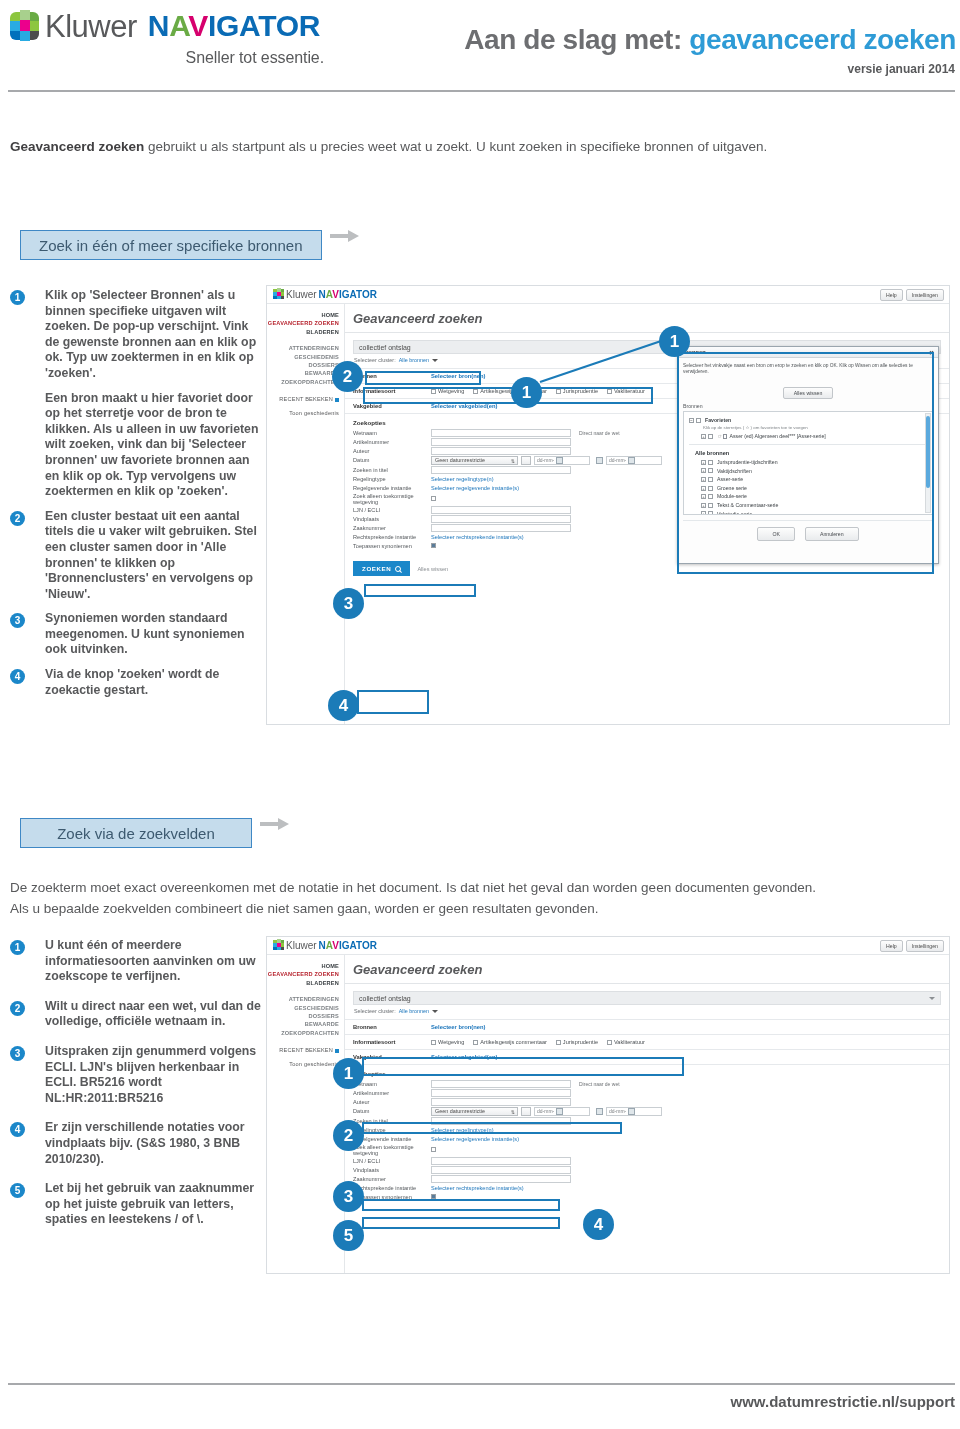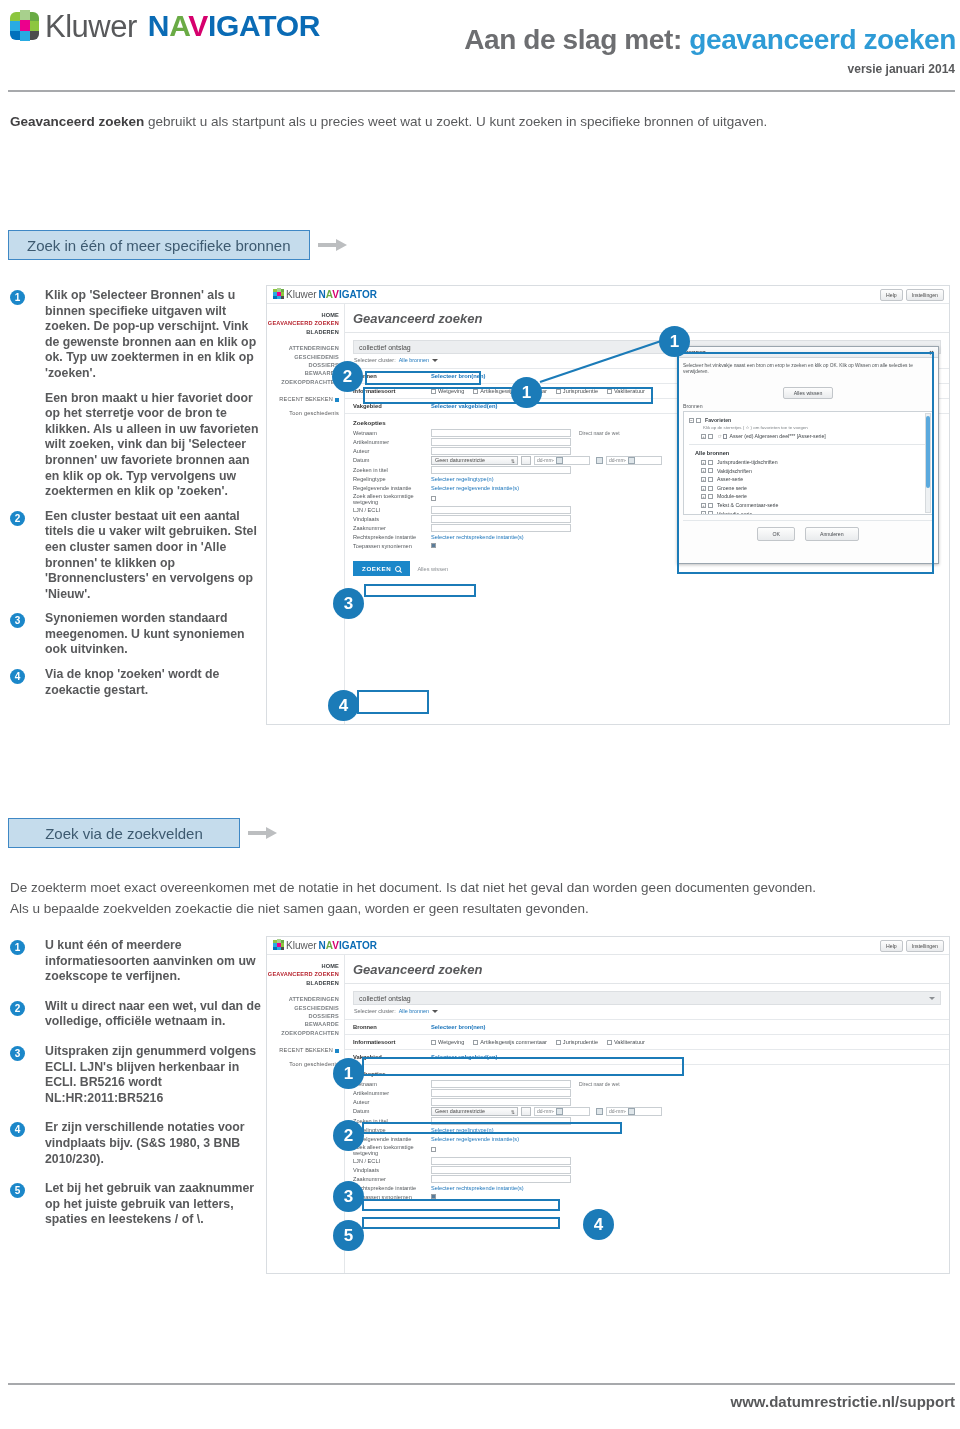--- a/index.html
+++ b/index.html
@@ -27,25 +27,25 @@
   .logo-rest { color:#0a6bb5; }
   .logo-tag { text-align:right; font-size:16px; color:#58595b; margin-top:5px; padding-right:14px; letter-spacing:-0.1px;}
 
   .doc-title { position:absolute; right:4px; top:24px; text-align:right; }
   .doc-title .t1 { font-size:28px; color:#6d6e71; font-weight:bold; letter-spacing:-0.4px; }
   .doc-title .t2 { font-size:28px; color:#2e9bd6; font-weight:bold; letter-spacing:-0.4px; }
   .doc-version { position:absolute; right:5px; top:62px; font-size:12px; color:#58595b; font-weight:bold; }
   .hdr-rule { position:absolute; left:8px; right:5px; top:90px; height:2px; background:#a7a9ac; }
 
   
-  .intro { position:absolute; left:10px; top:111px; width:940px; font-size:13.5px; line-height:21px; color:#58595b; }
+  .intro { position:absolute; left:10px; top:136px; width:940px; font-size:13.5px; line-height:21px; color:#58595b; }
   .intro b { font-weight:bold; color:#414042; }
 
   
-  .banner { position:absolute; display:flex; align-items:center; }
+  .banner { position:absolute; display:flex; align-items:flex-start;margin-left:12px; }
   .banner .box {
     background:#c5dcec; border:1px solid #3f88c5; height:30px;
     display:flex; align-items:center; justify-content:center;
     padding:0 18px; min-width:290px;
   }
   .banner .box span { font-size:15px; color:#3d5a70; }
   .banner .arrow { width:30px; height:12px; position:relative; margin-left:8px; }
   .banner .arrow .bar { position:absolute; left:0; top:4px; width:20px; height:4px; background:#bcbec0; }
   .banner .arrow .tip { position:absolute; left:18px; top:0; width:0; height:0;
     border-top:6px solid transparent; border-bottom:6px solid transparent; border-left:11px solid #bcbec0; }
@@ -178,20 +178,21 @@
         <span class="sq" style="left:2px;top:13px;width:10px;height:10px;background:#29abe2;"></span>
         <span class="sq" style="left:12px;top:12px;width:10px;height:11px;background:#ec008c;"></span>
         <span class="sq" style="left:22px;top:13px;width:9px;height:10px;background:#8dc63f;"></span>
         <span class="sq" style="left:2px;top:23px;width:10px;height:9px;background:#0071bc;border-radius:0 0 0 6px;"></span>
         <span class="sq" style="left:12px;top:23px;width:10px;height:10px;background:#29abe2;"></span>
         <span class="sq" style="left:22px;top:23px;width:9px;height:9px;background:#4d4d4d;border-radius:0 0 6px 0;"></span>
       </div>
       <div class="logo-word-kluwer">Kluwer</div>
       <div class="logo-word-nav"><span class="logo-n">N</span><span class="logo-a">A</span><span class="logo-v">V</span><span class="logo-rest">IGATOR</span></div>
     </div>
+    <div class="logo-tag">Sneller tot essentie.</div>
   </div>
 
   <div class="doc-title">
     <span class="t1">Aan de slag met: </span><span class="t2">geavanceerd zoeken</span>
   </div>
   <div class="doc-version">versie januari 2014</div>
   <div class="hdr-rule"></div>
 </div>
 
 <div class="intro">
@@ -486,21 +487,21 @@
       <span>Zoek via de zoekvelden</span>
     </div>
   <div class="arrow">
       <span class="bar"></span>
       <span class="tip"></span>
     </div>
 </div>
 
 <div class="intro" style="top:877px;">
   <div>De zoekterm moet exact overeenkomen met de notatie in het document. Is dat niet het geval dan worden geen documenten gevonden.</div>
-  <div>Als u bepaalde zoekvelden zoekactie die niet samen gaan, worden er geen resultaten gevonden.</div>
+  <div>Als u bepaalde zoekvelden combineert die niet samen gaan, worden er geen resultaten gevonden.</div>
 </div>
 
 <div class="steps" style="left:10px; top:938px;">
   <div class="step" style="margin-bottom:14px;">
     <div class="bullet">1</div>
     <div class="step-text">
         <p>U kunt één of meerdere informatiesoorten aanvinken om uw zoekscope te verfijnen.</p>
       </div>
   </div>
   <div class="step" style="margin-bottom:14px;">

